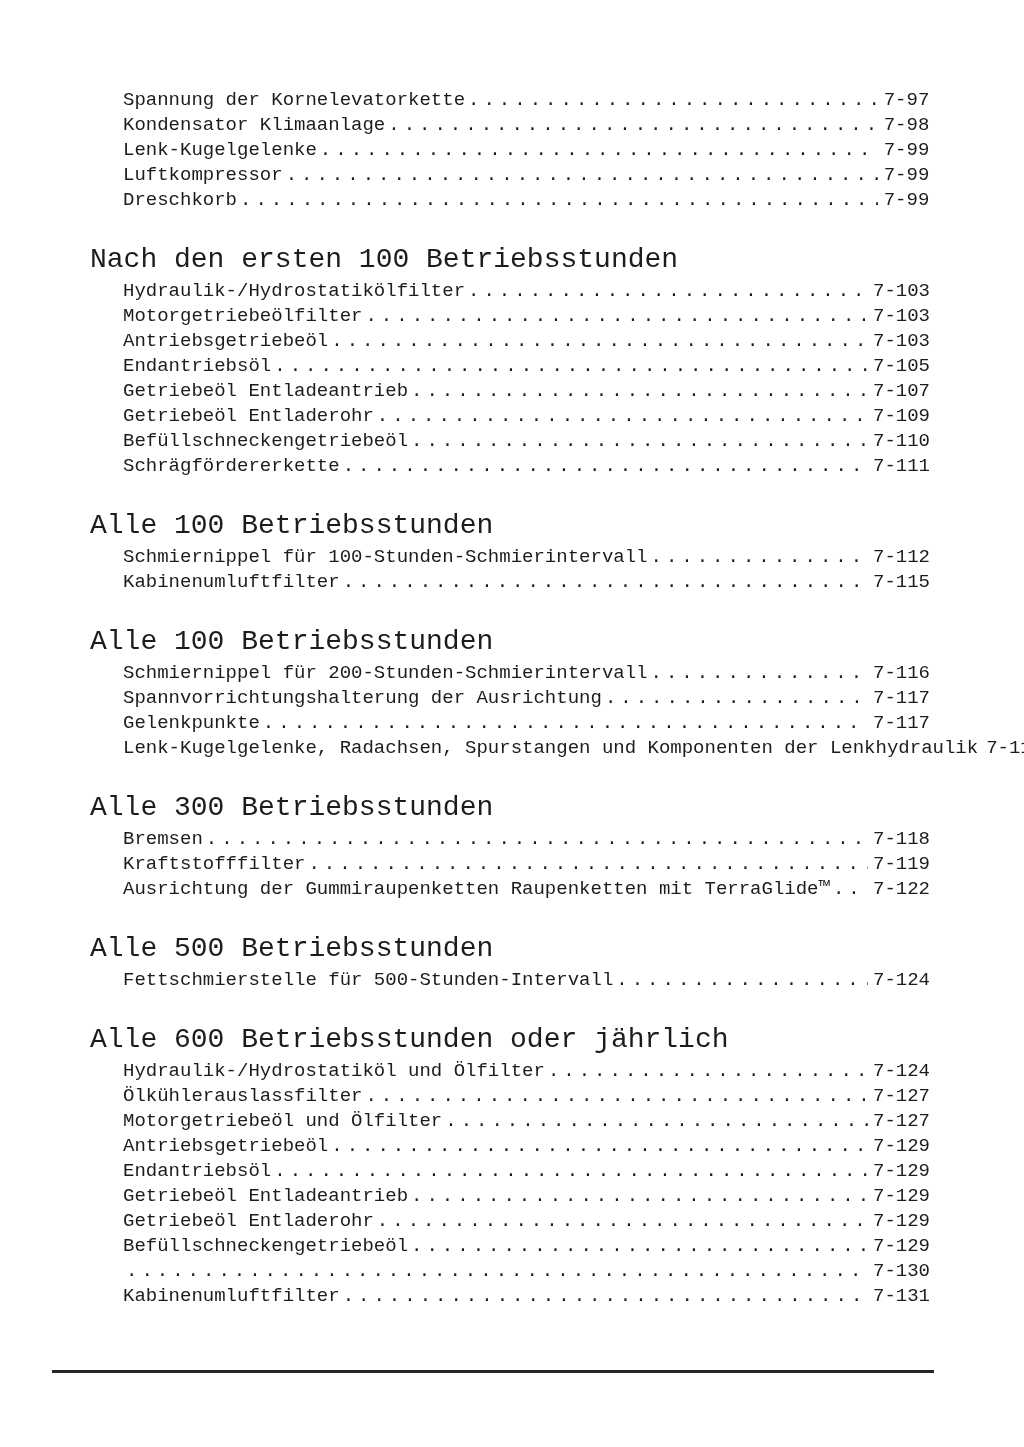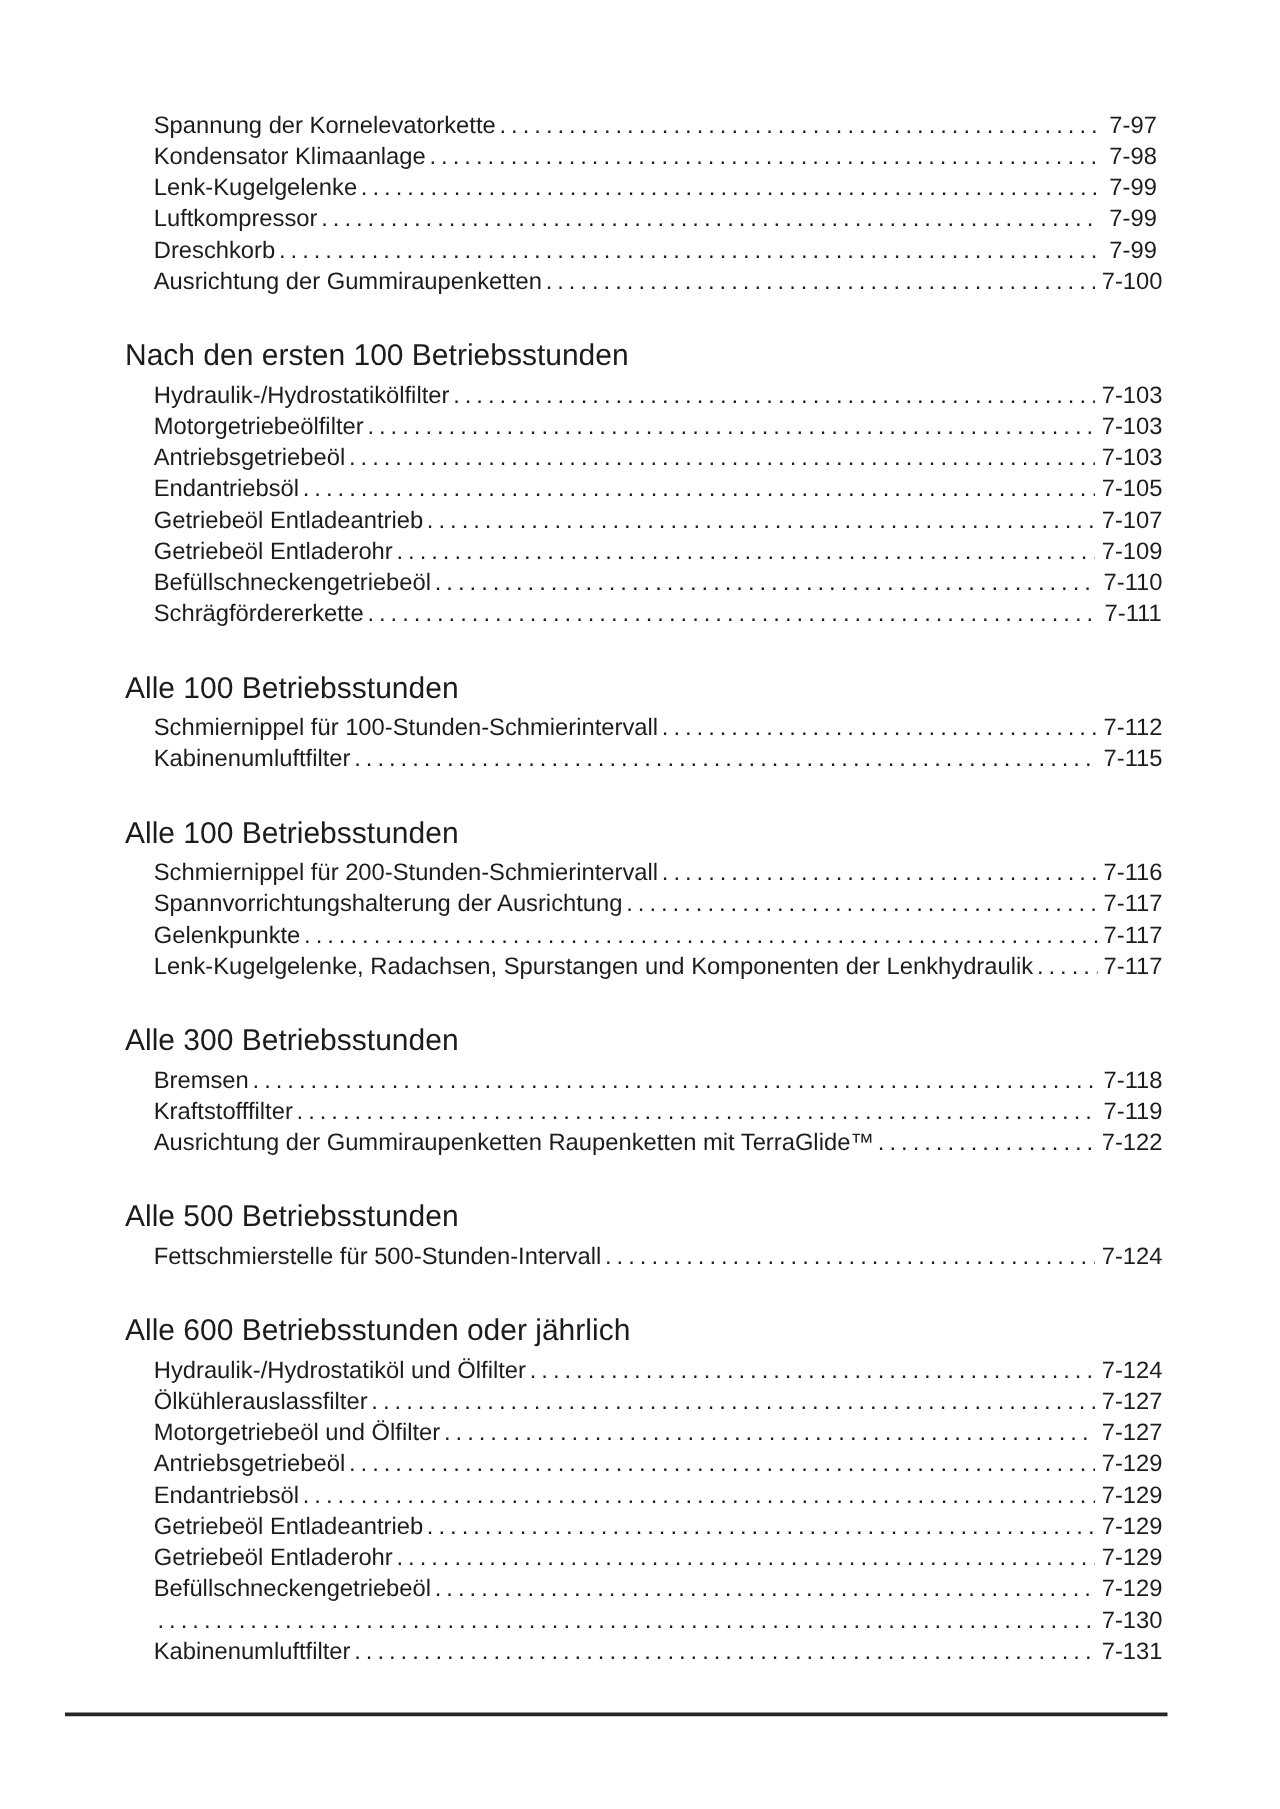--- a/index.html
+++ b/index.html
@@ -14,27 +14,27 @@
     overflow: hidden;
     font-family: "Liberation Sans", "DejaVu Sans", sans-serif;
     color: #1c1c1c;
   }
   .toc {
     position: absolute;
     top: 88px;
     left: 90px;
     right: 94px;
   }
-  .toc-section { margin-top: 32px; }
+  .toc-section { margin-top: 32px; font-family: Liberation Mono, monospace; }
   .toc-section:first-child { margin-top: 0; }
   .section-heading {
-    font-size: 24px;
+    font-size: 28px;
     font-weight: 400;
     line-height: 30px;
-    margin: 0 0 4px 10px;
+    margin: 0 0 4px 0;
     color: #1c1c1c;
   }
   .section-items { padding-left: 33px; }
   .toc-row {
     display: flex;
     align-items: baseline;
     font-size: 19px;
     line-height: 25px;
     white-space: nowrap;
   }
@@ -95,25 +95,20 @@
     <span class="toc-dots"></span>
     <span class="toc-page">7-99</span>
   </div>
 
   <div class="toc-row">
     <span class="toc-title">Dreschkorb</span>
     <span class="toc-dots"></span>
     <span class="toc-page">7-99</span>
   </div>
 
-  <div class="toc-row">
-    <span class="toc-title">Ausrichtung der Gummiraupenketten</span>
-    <span class="toc-dots"></span>
-    <span class="toc-page">7-100</span>
-  </div>
 </div>
   </section>
 
   <section class="toc-section">
     <h2 class="section-heading">Nach den ersten 100 Betriebsstunden</h2>
     <div class="section-items">
   <div class="toc-row">
     <span class="toc-title">Hydraulik-/Hydrostatikölfilter</span>
     <span class="toc-dots"></span>
     <span class="toc-page">7-103</span>

